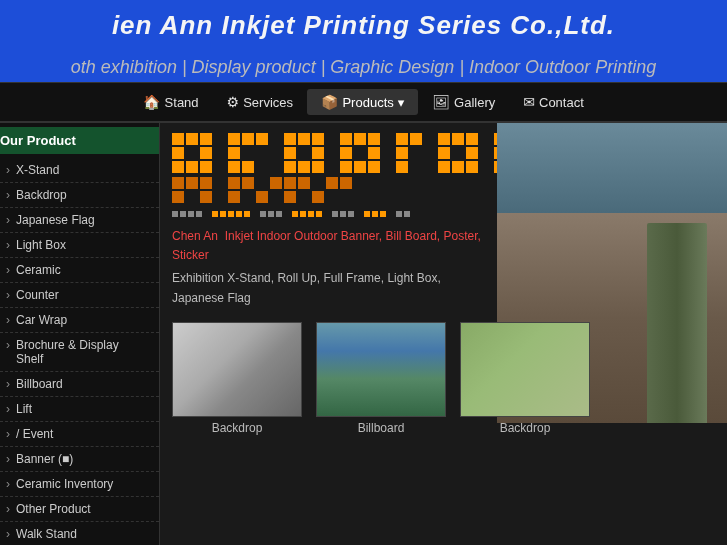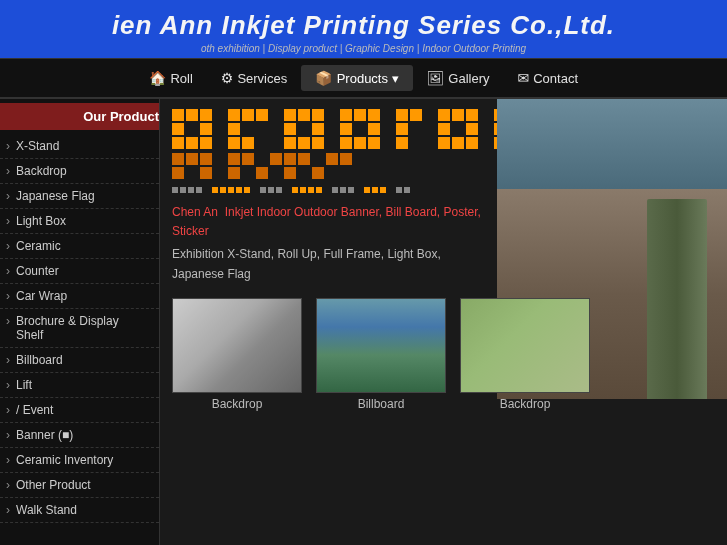--- a/index.html
+++ b/index.html
@@ -21,23 +21,23 @@
       border-bottom: 1px solid #333;
     }
     #header .site-title {
       font-size: 26px;
       font-weight: bold;
       color: #f5f5f5;
       font-style: italic;
       letter-spacing: 1px;
     }
     #header .site-subtitle {
-      font-size: 10px;
+      font-size: 18px;
       color: #bbb;
-      margin-top: 2px;
+      margin-top: 16px;
       font-style: italic;
     }
 
     
     #nav {
       background-color: #111;
       text-align: center;
       padding: 6px 0;
       border-bottom: 2px solid #333;
     }
@@ -66,25 +66,25 @@
 
     
     #sidebar {
       width: 160px;
       min-width: 160px;
       background-color: #111;
       border-right: 1px solid #333;
       padding-top: 4px;
     }
     #sidebar .sidebar-header {
-      background-color: #7f1d1d;
+      background-color: #14532d;
       color: #fff;
       font-weight: bold;
       font-size: 13px;
-      text-align: right;
+      text-align: left;
       padding: 6px 0;
       margin-bottom: 4px;
     }
     #sidebar ul {
       list-style: none;
     }
     #sidebar ul li {
       border-bottom: 1px dashed #333;
     }
     #sidebar ul li a {
@@ -219,21 +219,21 @@
 <div id="header">
   <div class="site-title">ien Ann Inkjet Printing Series Co.,Ltd.</div>
   <div class="site-subtitle">oth exhibition | Display product | Graphic Design | Indoor Outdoor Printing</div>
 </div>
 
 <div id="nav">
   <ul>
     <li>
       <a href="#">
         <span class="nav-icon">🏠</span>
-        <span>Roll</span>
+        <span>Stand</span>
       </a>
     </li>
     <li>
       <a href="#">
         <span class="nav-icon">⚙</span>
         <span>Services</span>
       </a>
     </li>
     <li class="active">
       <a href="#">

